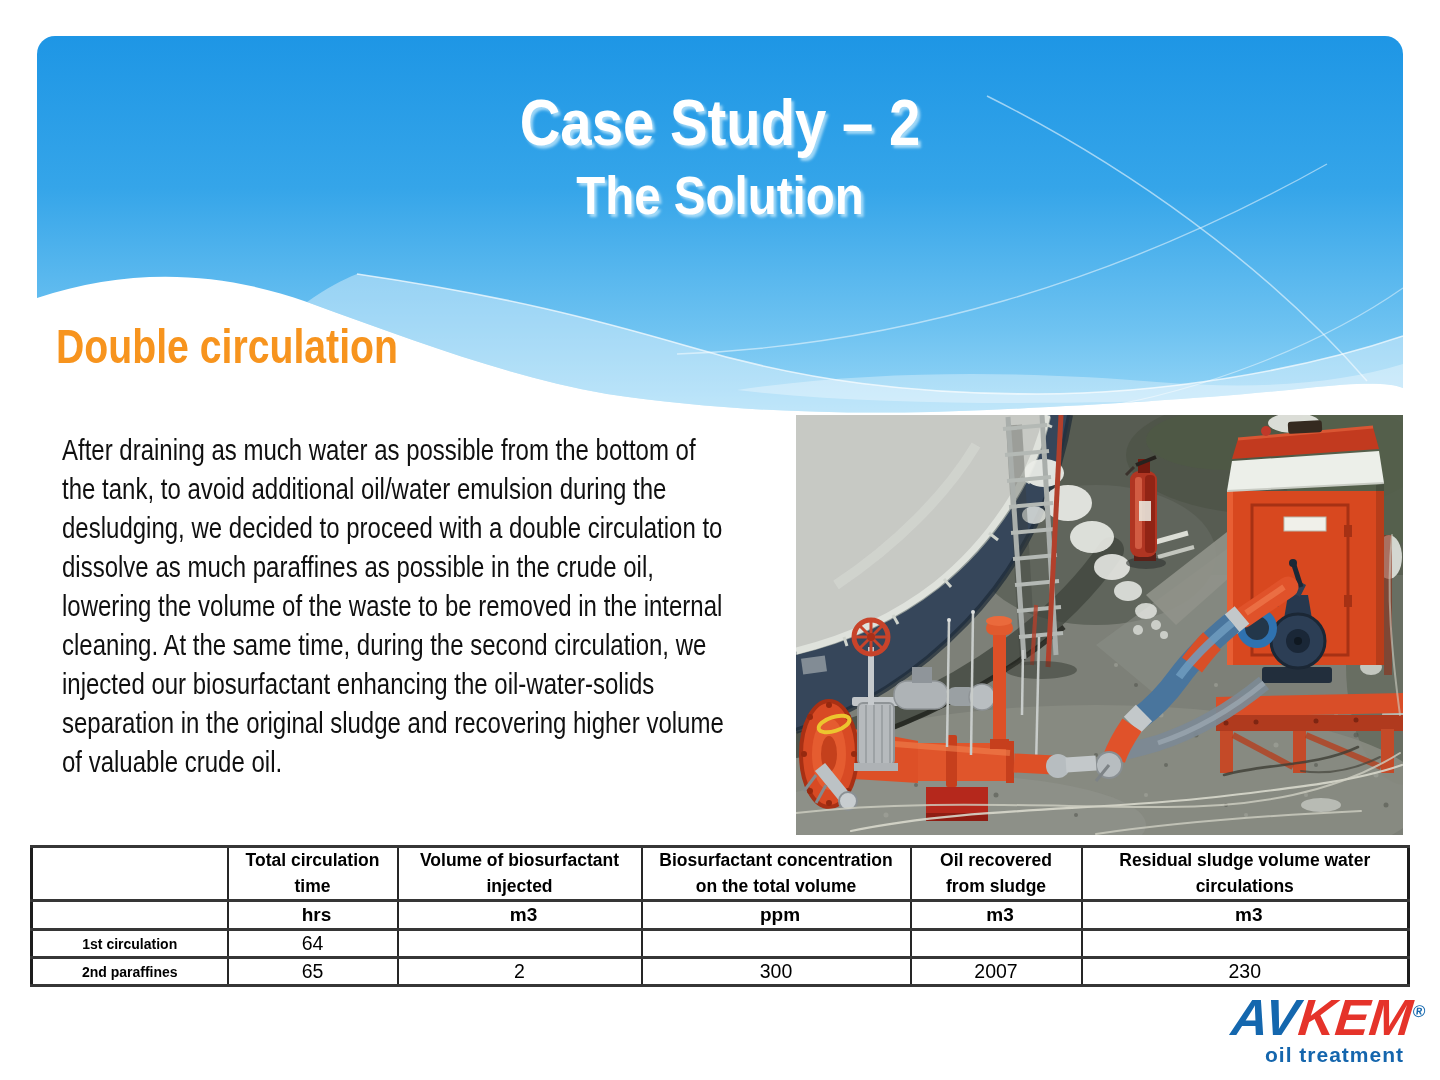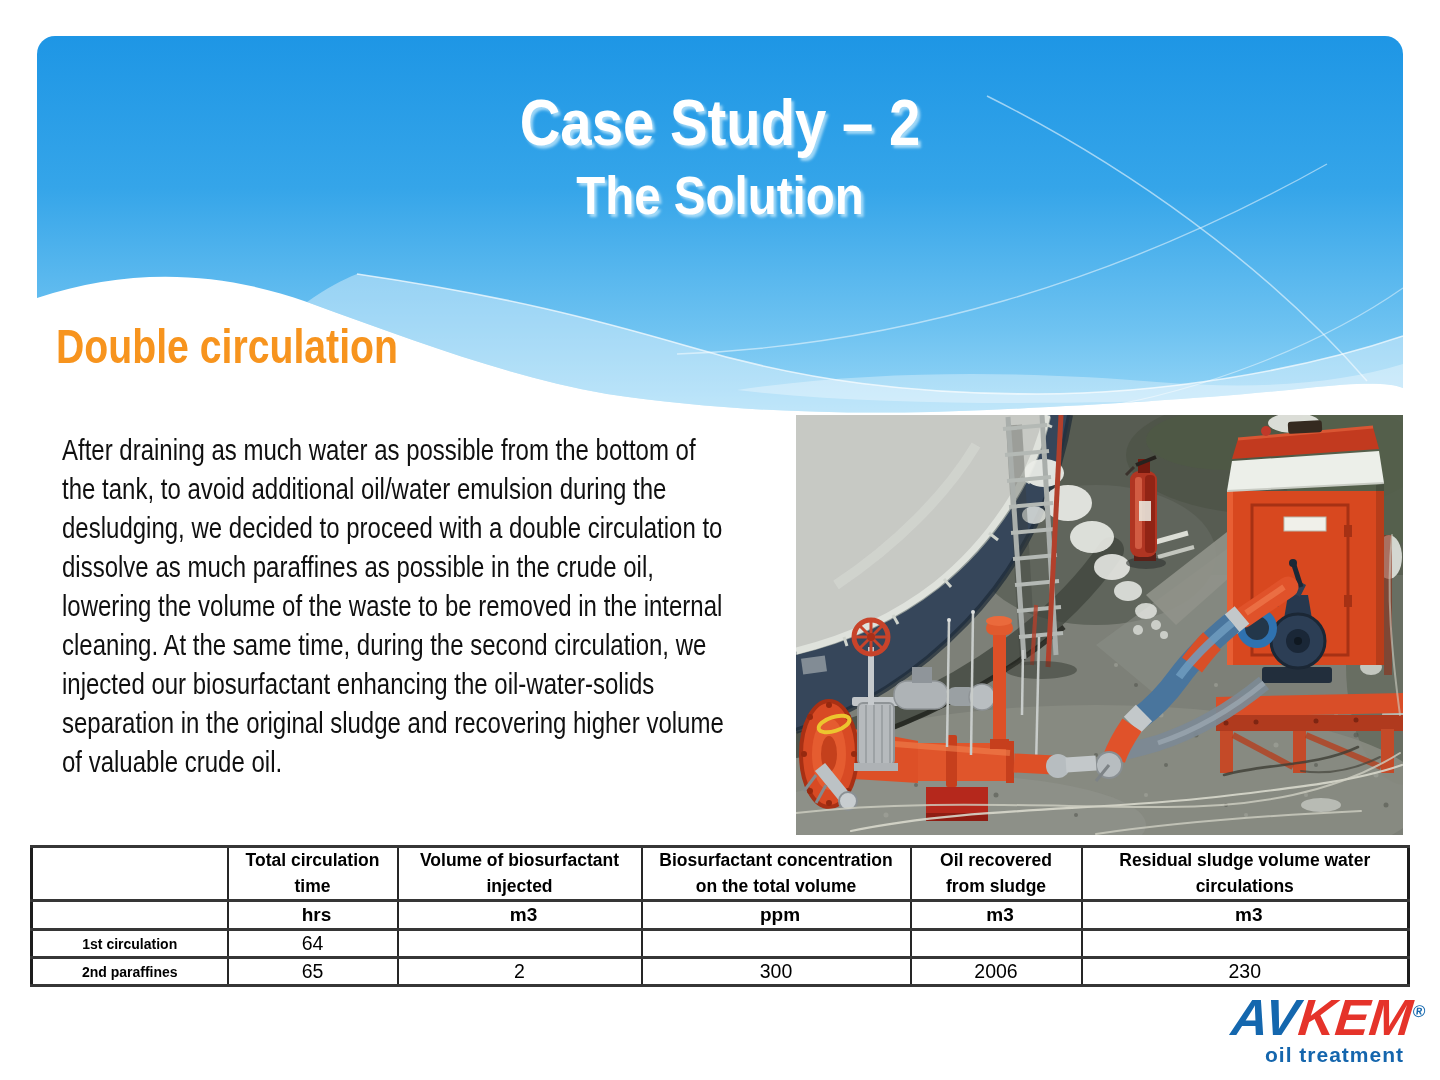--- a/index.html
+++ b/index.html
@@ -382,21 +382,21 @@
         <td class="val"></td>
         <td class="val"></td>
         <td class="val"></td>
         <td class="val"></td>
       </tr>
       <tr>
         <th class="rowlabel">2nd paraffines</th>
         <td class="val">65</td>
         <td class="val">2</td>
         <td class="val">300</td>
-        <td class="val">2006</td>
+        <td class="val">2007</td>
         <td class="val">230</td>
       </tr>
     </tbody>
       </table>
   </div>
 
   <div class="logo">
     <div class="logo-word"><span class="logo-av">AV</span><span class="logo-kem">KEM</span><sup class="logo-reg">®</sup></div>
     <div class="logo-tag">oil treatment</div>
   </div>

